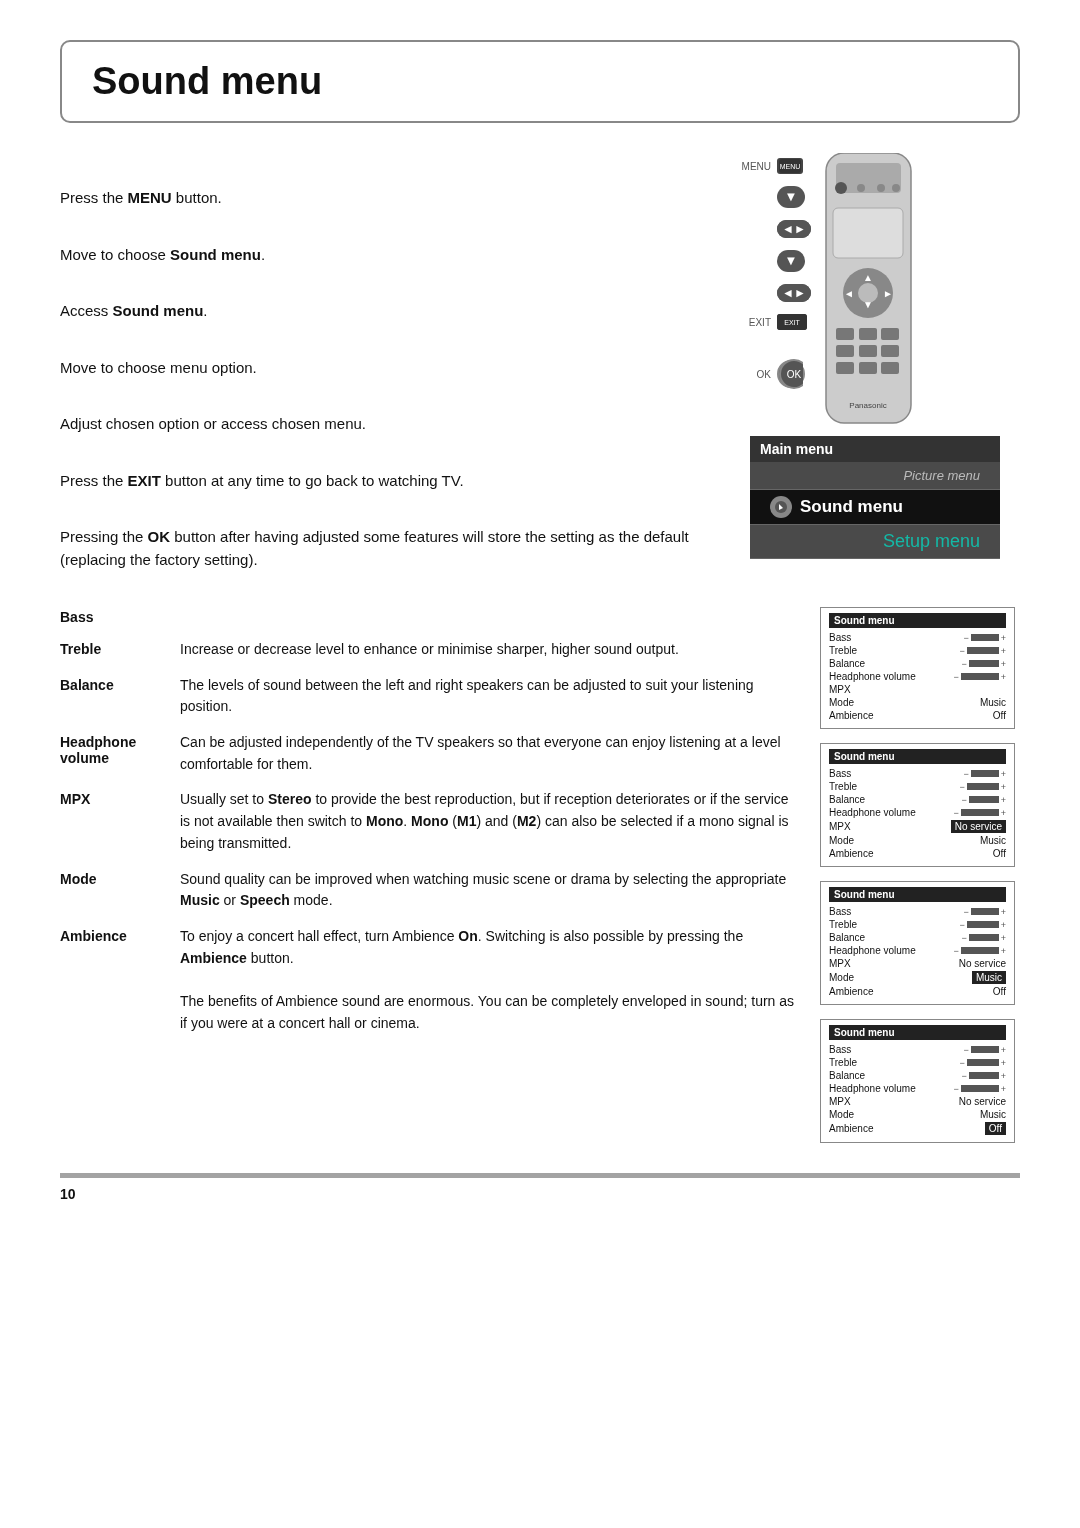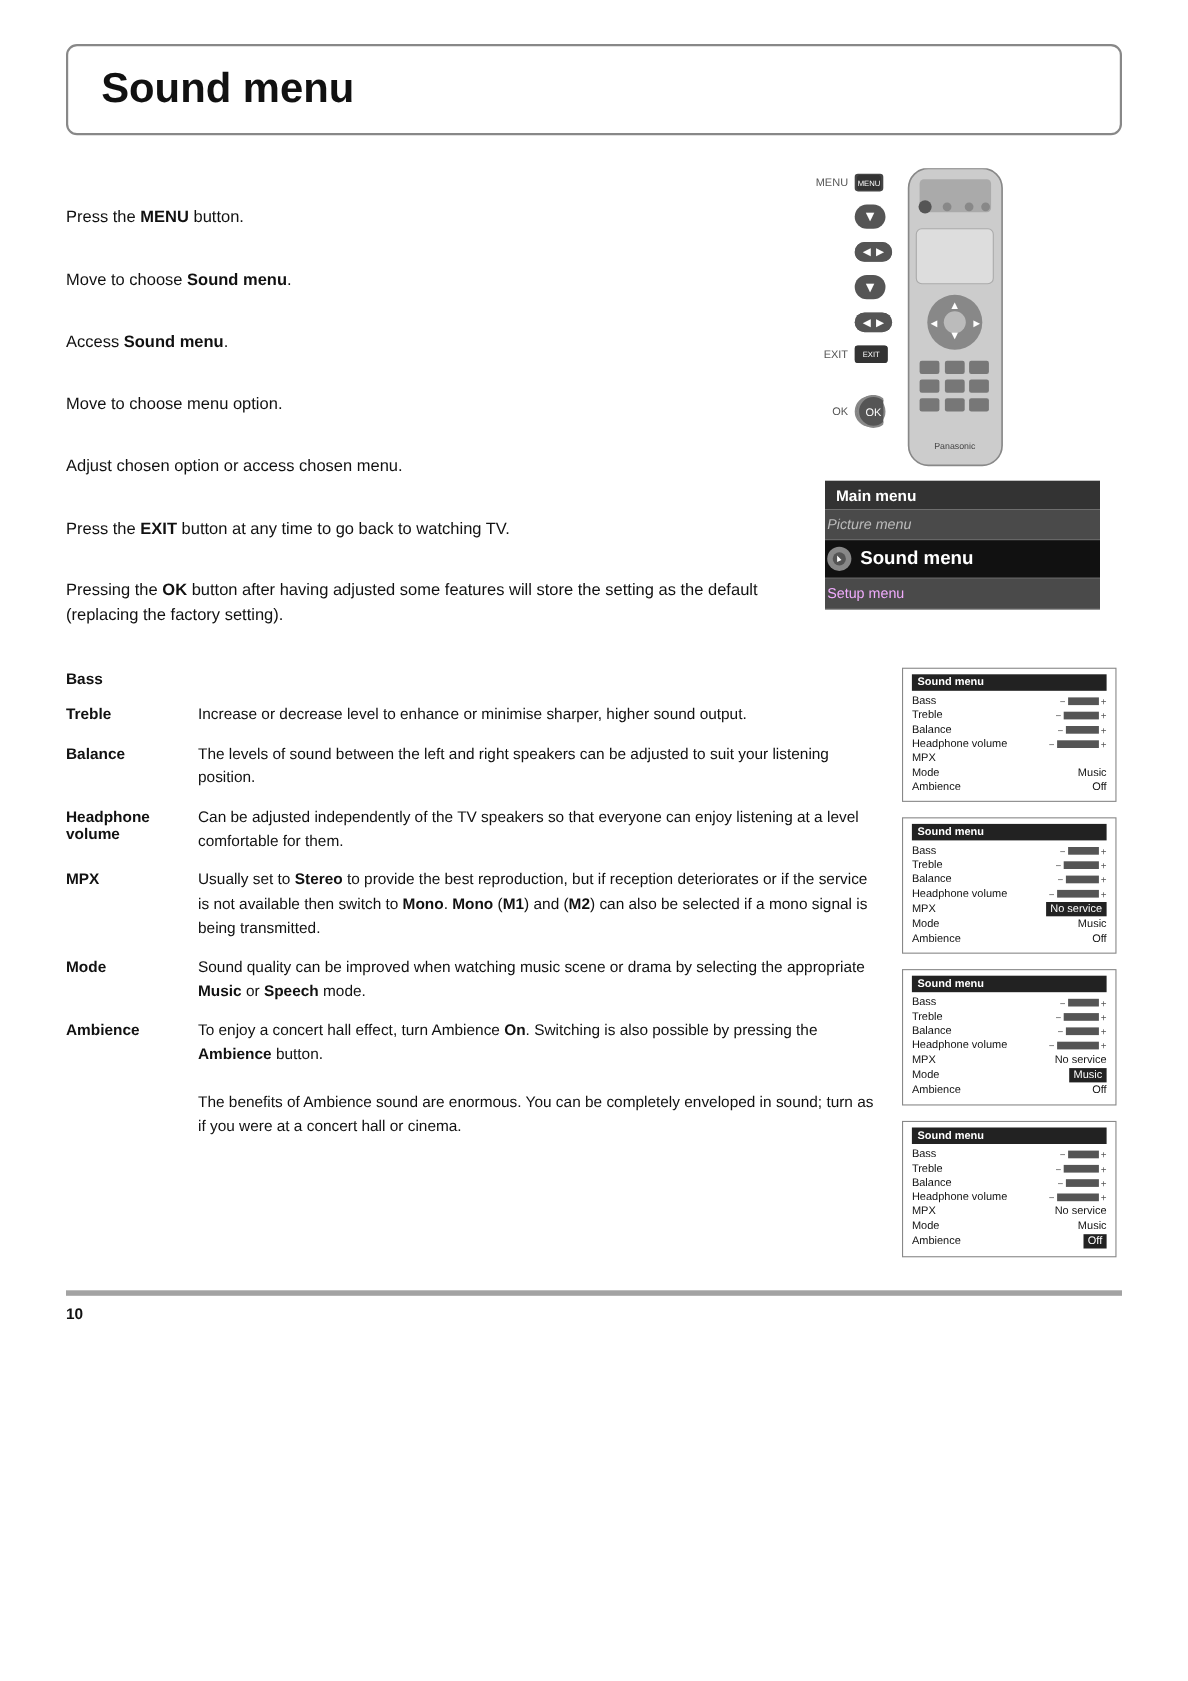--- a/index.html
+++ b/index.html
@@ -59,25 +59,26 @@
       margin-bottom: 10px;
     }
     .menu-header {
       background: #333;
       color: #fff;
       font-size: 14px;
       font-weight: bold;
       padding: 5px 10px;
     }
     .menu-item {
-      padding: 6px 2px;
+      padding: 6px 20px;
       font-size: 13px;
       color: #ccc;
       background: #555;
       border-bottom: 1px solid #666;
+      text-align: right;
     }
     .menu-item.picture { color: #ccc; font-size: 13px; font-style: italic; background: #4a4a4a; }
     .menu-item.sound {
       background: #111;
       color: #fff;
       font-size: 17px;
       font-weight: bold;
       display: flex; align-items: center; gap: 8px;
     }
     .menu-item.setup { color: #bbb; font-size: 13px; background: #4a4a4a; }
@@ -381,21 +382,21 @@
       <div class="menu-item sound">
         <div class="sound-icon-circle">
           <svg width="14" height="14" viewBox="0 0 14 14">
               <circle cx="7" cy="7" r="6" fill="#555"></circle>
               <path d="M5 4 L5 10 L9 8 Z" fill="#fff"></path>
             </svg>
         </div>
         <span>Sound menu</span>
       </div>
       <div class="menu-item setup">
-        <span style="font-size:13px;color:#f0abfc;">Setup menu</span>
+        <span style="font-size:18px;color:#14b8a6;">Setup menu</span>
       </div>
     </div>
 
   </div>
 </div>
 
 <div class="descriptions-section">
 
   <div class="desc-left">
 

